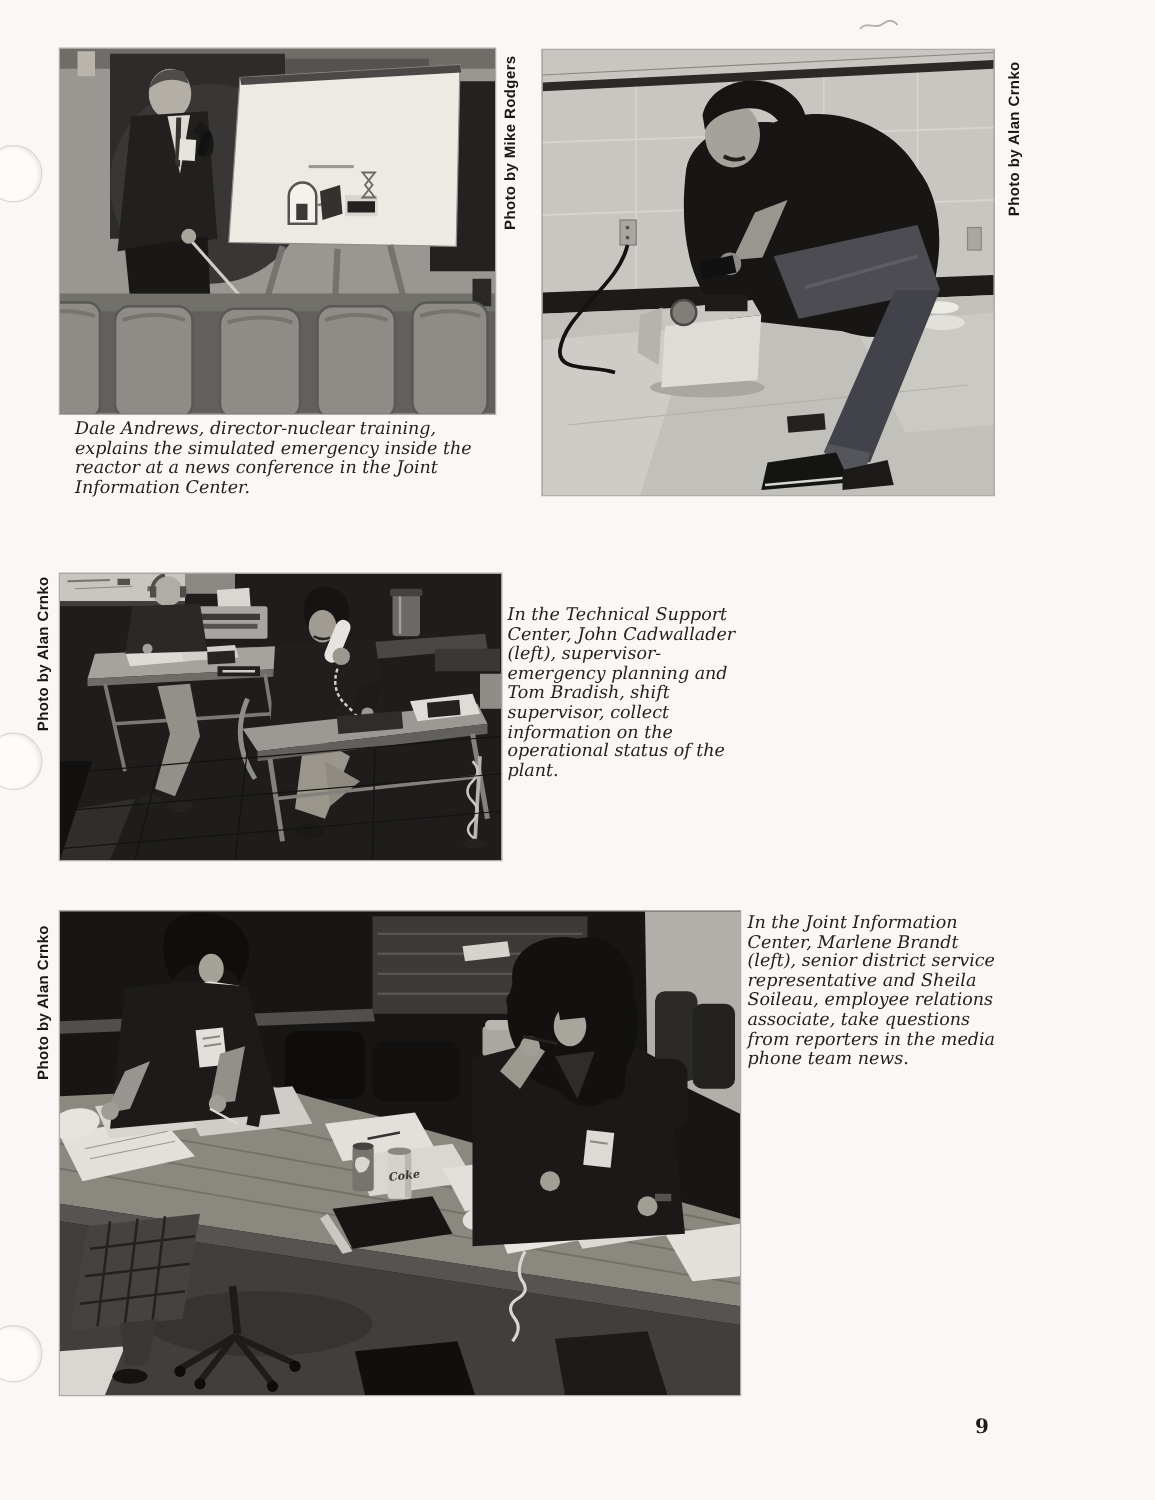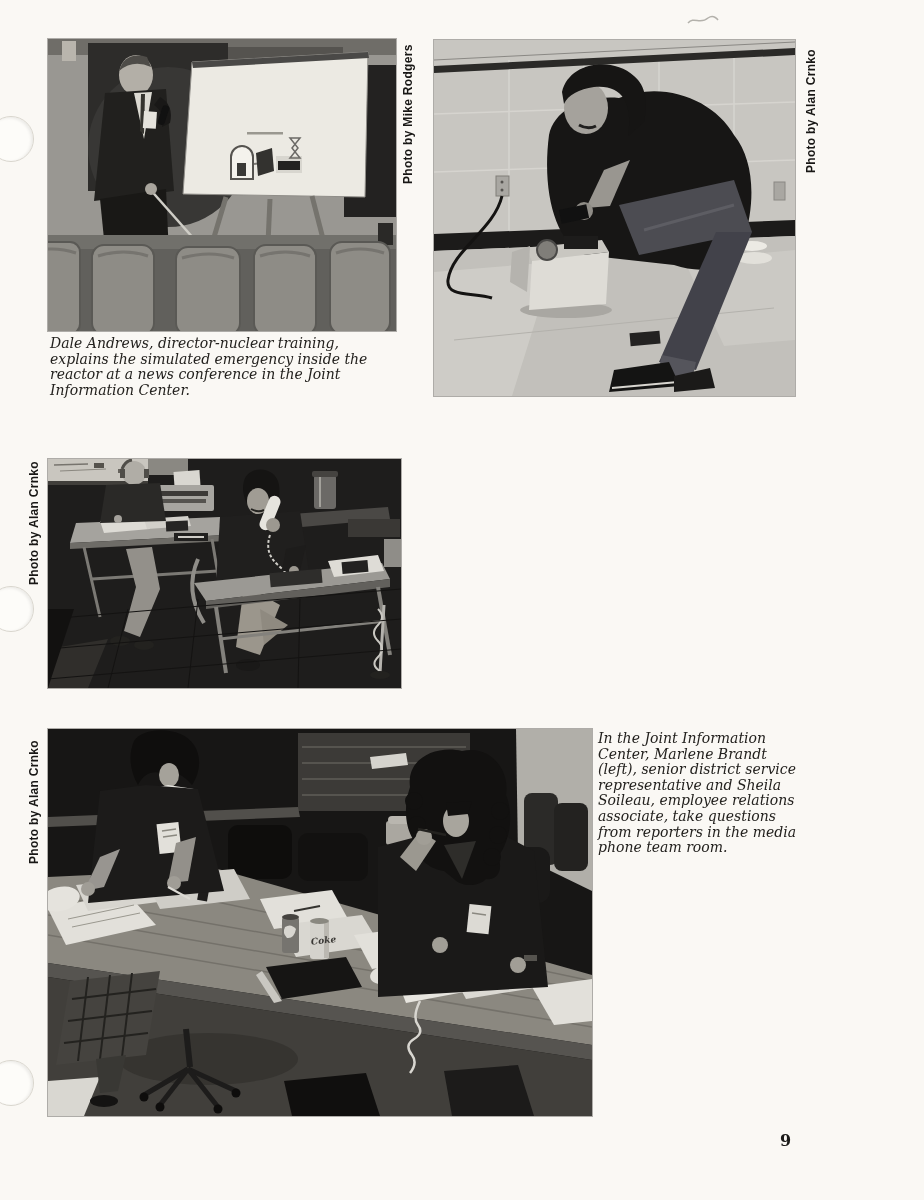--- a/index.html
+++ b/index.html
@@ -442,22 +442,23 @@
         <line x1="370" y1="100" x2="398" y2="106" stroke="#23221f" stroke-width="2.5"></line>
         <circle cx="392" cy="216" r="8" fill="#a19e96"></circle>
         <circle cx="470" cy="236" r="8" fill="#a19e96"></circle>
         <rect x="476" y="226" width="13" height="6" fill="#55534e"></rect>
         <rect x="420" y="176" width="22" height="28" fill="#dcdad4" transform="rotate(6 430 190)"></rect>
         <line x1="424" y1="184" x2="438" y2="186" stroke="#8a8880" stroke-width="1.5"></line>
       </g>
     </svg>
   </figure>
 
-  <figcaption class="caption" style="left:50px; top:336px; width:340px">Dale Andrews, director-nuclear training, explains the simulated emergency inside the reactor at a news conference in the Joint Information Center.</figcaption>
-  <figcaption class="caption" style="left:598px; top:731px; width:208px">In the Joint Information Center, Marlene Brandt (left), senior district service representative and Sheila Soileau, employee relations associate, take questions from reporters in the media phone team room.</figcaption>
+  <figcaption class="caption" style="left:60px; top:336px; width:340px">Dale Andrews, director-nuclear training, explains the simulated emergency inside the reactor at a news conference in the Joint Information Center.</figcaption>
+  <figcaption class="caption" style="left:406px; top:485px; width:192px">In the Technical Support Center, John Cadwallader (left), supervisor-emergency planning and Tom Bradish, shift supervisor, collect information on the operational status of the plant.</figcaption>
+  <figcaption class="caption" style="left:598px; top:731px; width:208px">In the Joint Information Center, Marlene Brandt (left), senior district service representative and Sheila Soileau, employee relations associate, take questions from reporters in the media phone team news.</figcaption>
 
   <div class="credit" style="left:401px; top:184px">Photo by Mike Rodgers</div>
   <div class="credit" style="left:804px; top:173px">Photo by Alan Crnko</div>
   <div class="credit" style="left:27px; top:585px">Photo by Alan Crnko</div>
   <div class="credit" style="left:27px; top:864px">Photo by Alan Crnko</div>
 
   <div class="page-number">9</div>
 
 </div>
 

